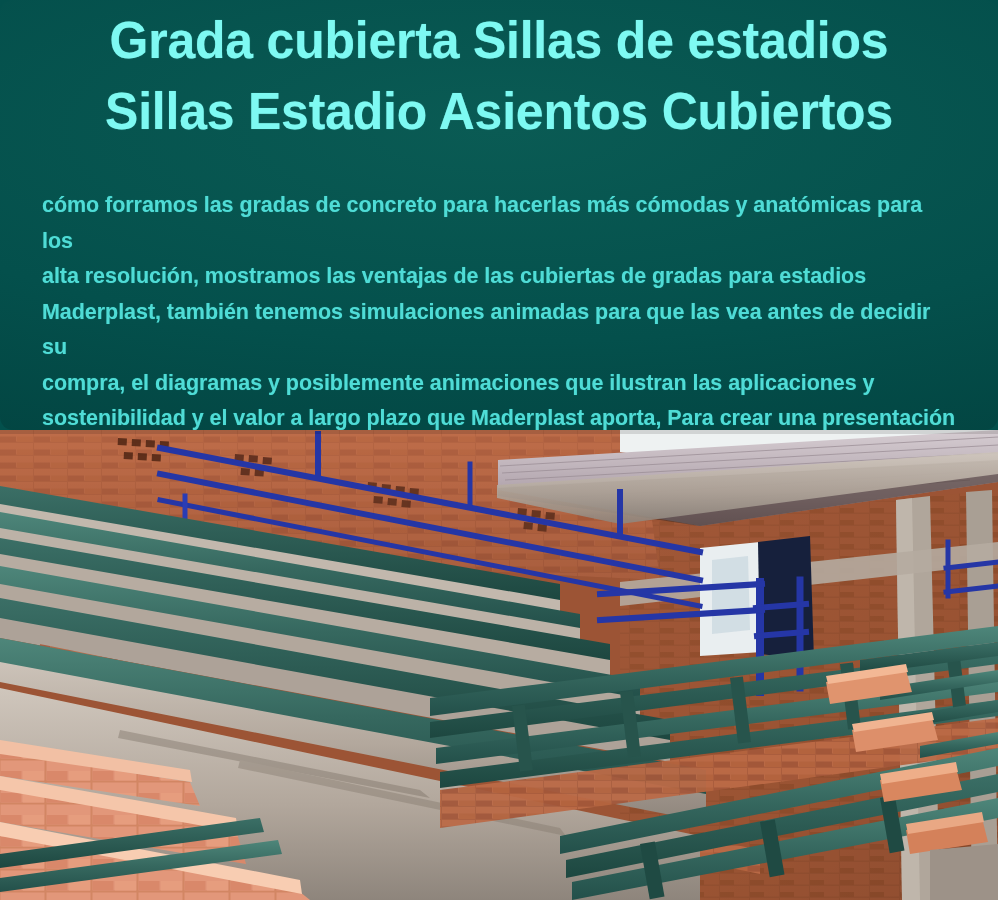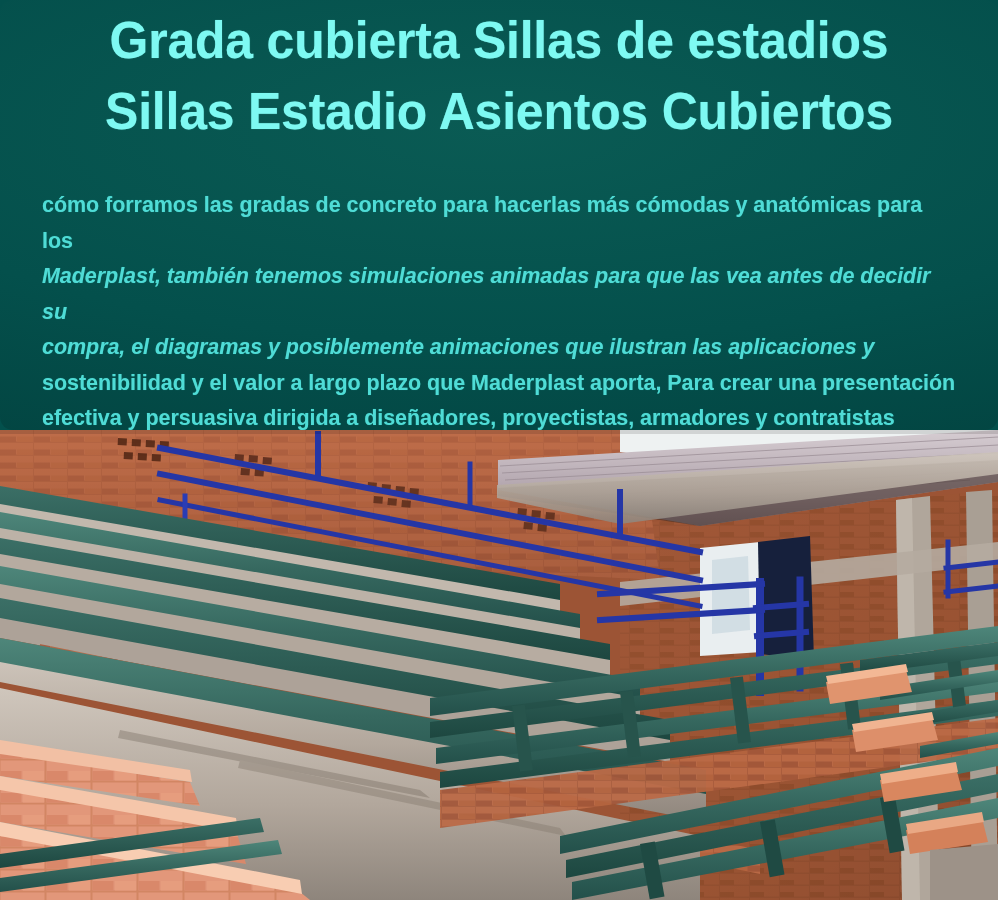--- a/index.html
+++ b/index.html
@@ -74,22 +74,23 @@
 
   <div class="text-panel">
 
     <div class="headline-wrap">
       <div class="headline line1" style="color: rgb(126, 249, 242);">Grada cubierta Sillas de estadios</div>
       <div class="headline line2" style="color: rgb(126, 249, 242);">Sillas Estadio Asientos Cubiertos</div>
     </div>
 
     <div class="body-copy" style="color: rgb(79, 220, 214); margin-top: 42px;">
       <span style="display: block;">cómo forramos las gradas de concreto para hacerlas más cómodas y anatómicas para los</span>
-      <span style="display: block; font-style: italic;">Maderplast, también tenemos simulaciones animadas para que las vea antes de decidir su</span>
-      <span style="display: block; font-style: italic;">compra, el diagramas y posiblemente animaciones que ilustran las aplicaciones y</span>
+      <span style="display: block;">alta resolución, mostramos las ventajas de las cubiertas de gradas para estadios</span>
+      <span style="display: block;">Maderplast, también tenemos simulaciones animadas para que las vea antes de decidir su</span>
+      <span style="display: block;">compra, el diagramas y posiblemente animaciones que ilustran las aplicaciones y</span>
       <span style="display: block;">sostenibilidad y el valor a largo plazo que Maderplast aporta, Para crear una presentación</span>
       <span style="display: block;">efectiva y persuasiva dirigida a diseñadores, proyectistas, armadores y contratistas</span>
     </div>
 
   </div>
 
   <div class="photo">
     <svg viewBox="0 0 998 470" preserveAspectRatio="none">
       <defs>
         <linearGradient id="gBrickWall" x1="0" y1="0" x2="0" y2="1">

